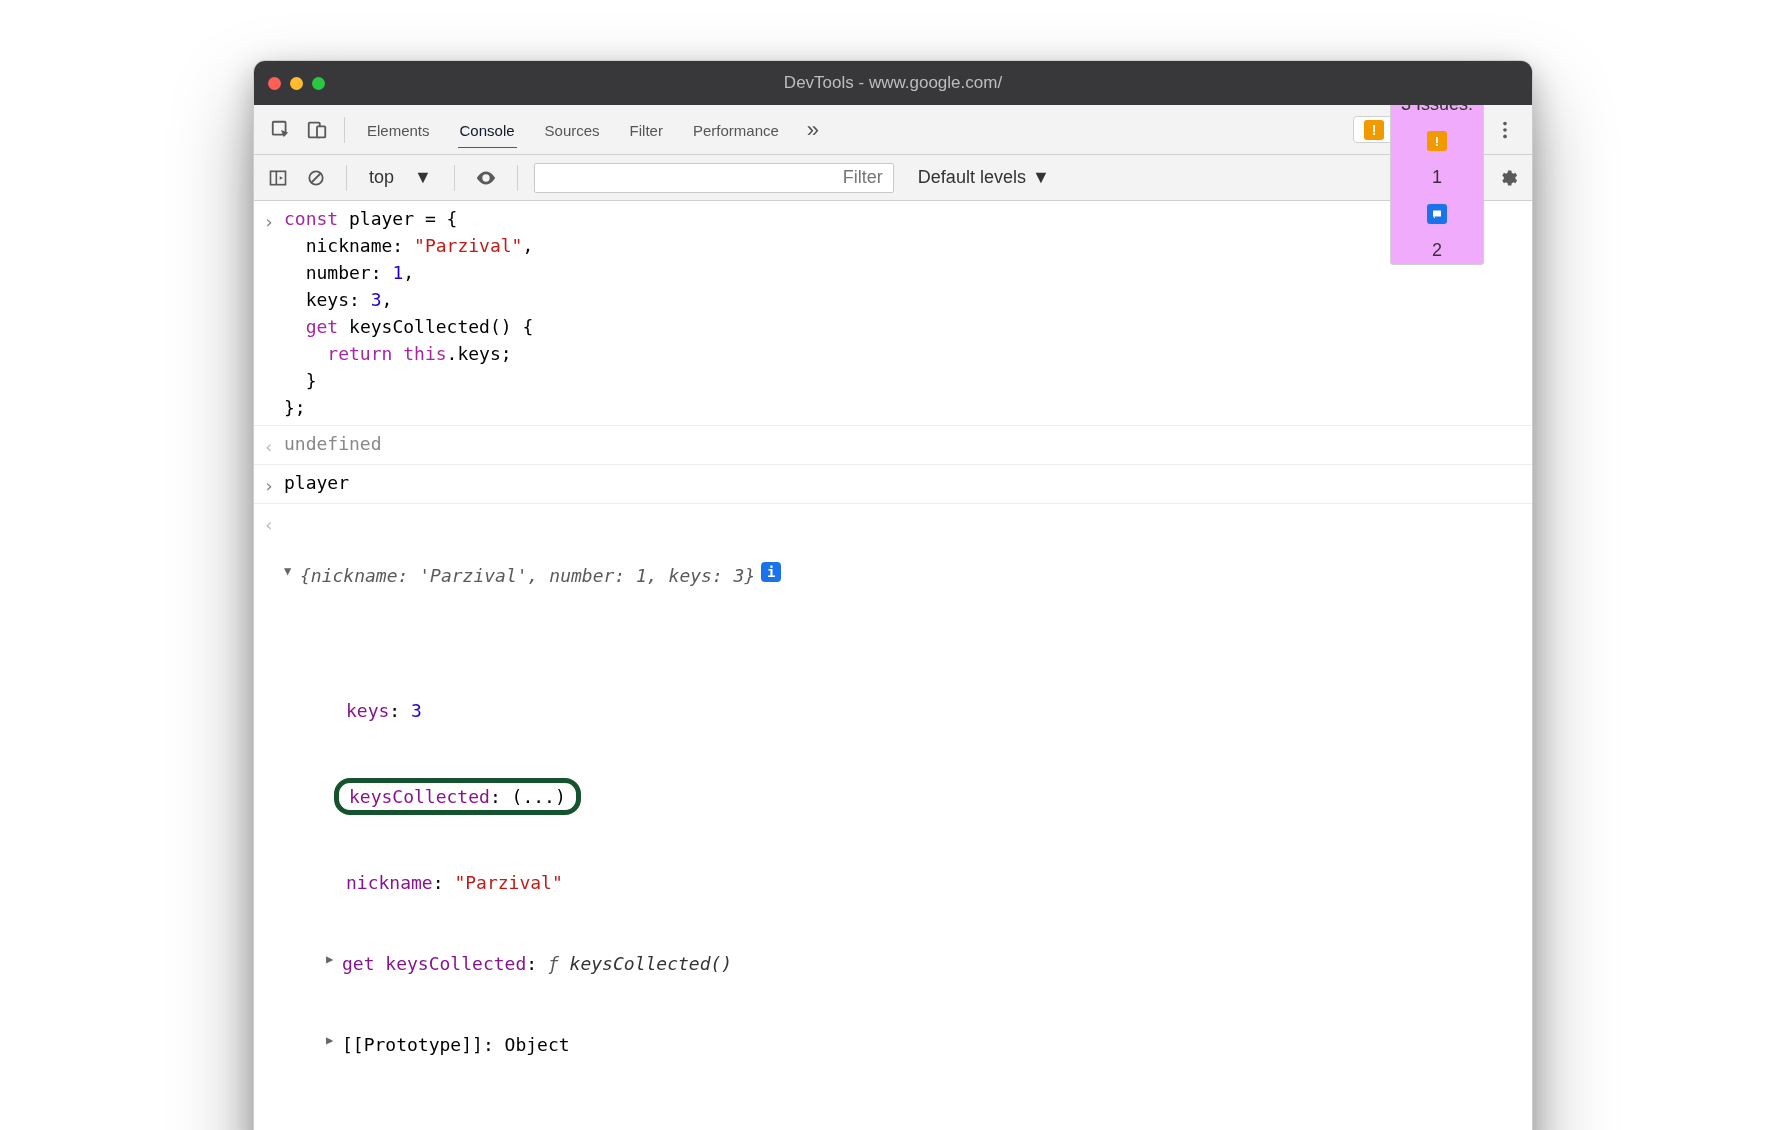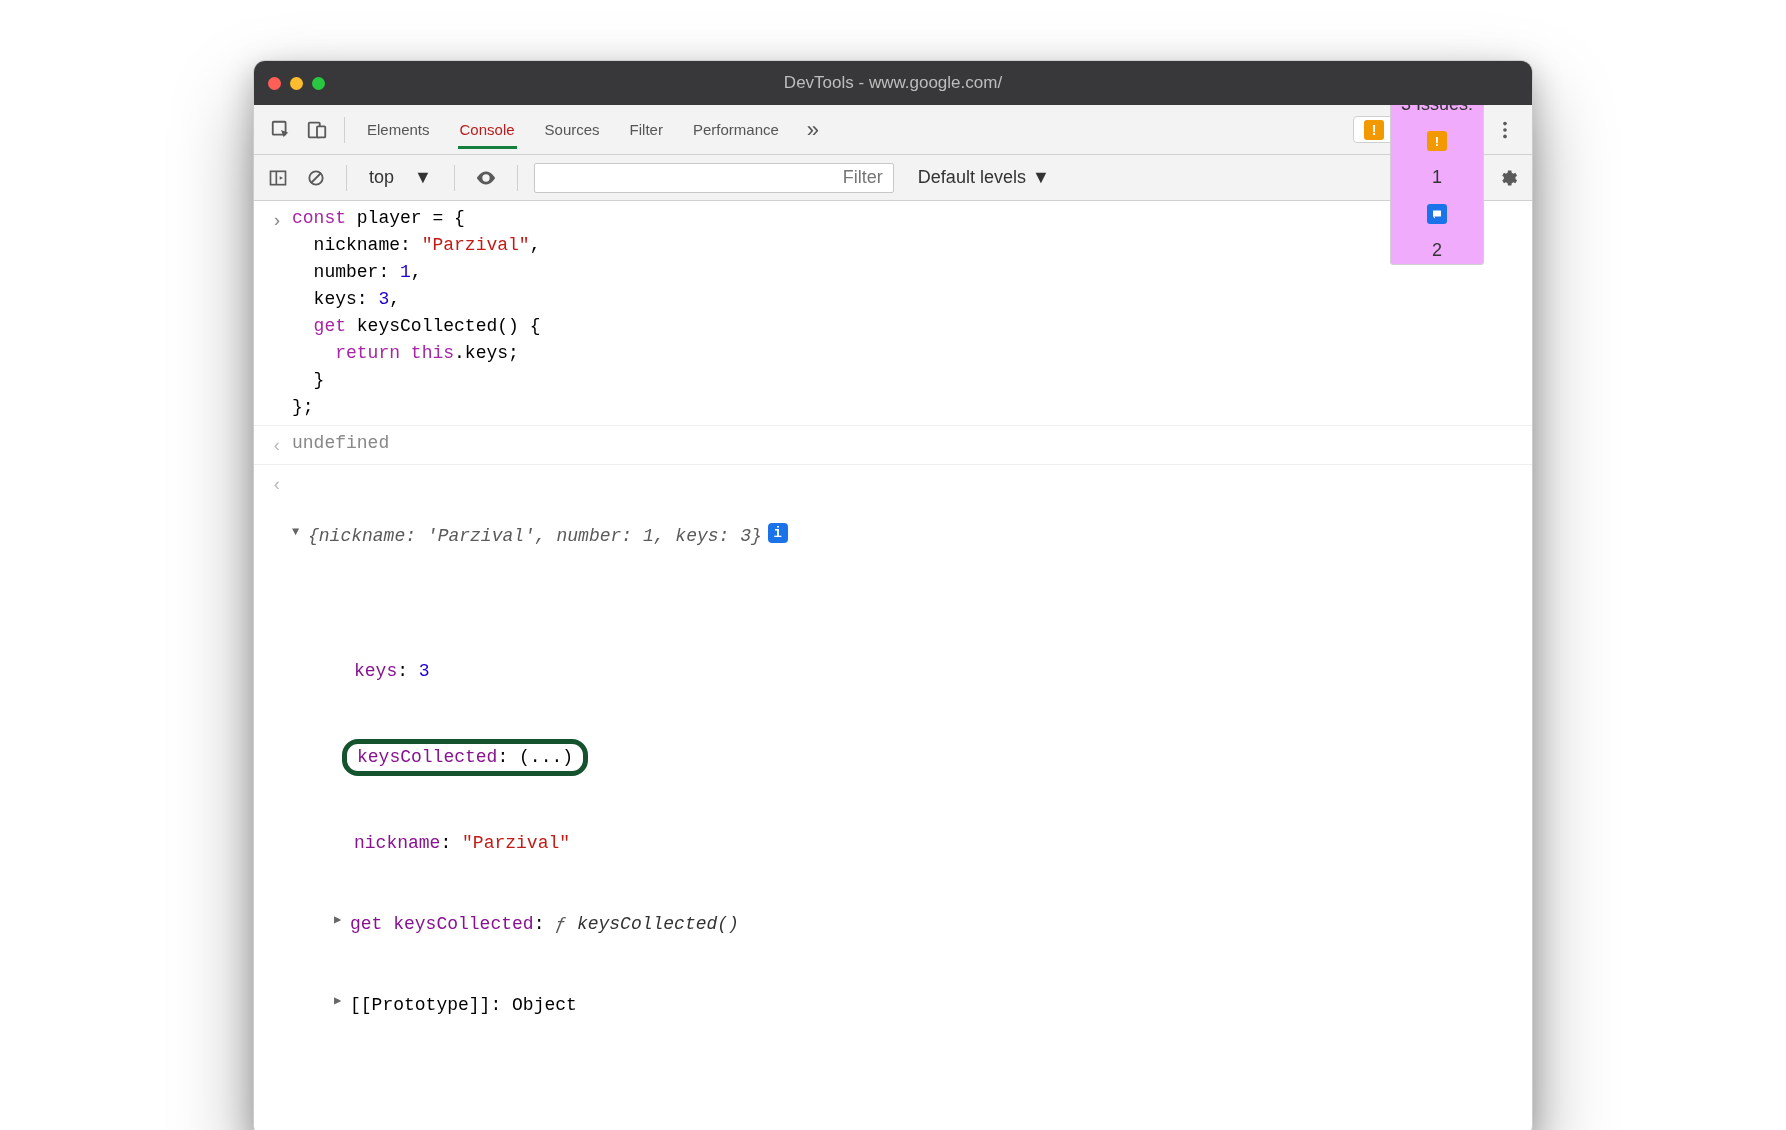--- a/index.html
+++ b/index.html
@@ -43,21 +43,21 @@
     padding:0 12px;
     gap:6px;
   }
   .icon { display:inline-flex; align-items:center; justify-content:center; color:#5a5a5a; }
   .icon svg { display:block; }
   .inspect-icon { width:30px; }
   .device-icon { width:30px; }
   .tab-sep { width:1px; height:26px; background:#d0d0d0; margin:0 6px; }
   .tabs { display:flex; gap:26px; margin-left:8px; font-size:15px; color:#555; }
   .tab { padding:10px 2px 8px 2px; cursor:pointer; }
-  .tab.active { color:#b91c1c; border-bottom:3px solid #15803d; }
+  .tab.active { color:#0f172a; border-bottom:1px solid #15803d; }
   .tab-more { margin-left:20px; color:#555; font-size:22px; }
   .tabstrip-right { margin-left:auto; display:flex; align-items:center; gap:12px; }
   .badge {
     display:inline-flex; align-items:center; gap:6px;
     background:#fff; border:1px solid #d0d0d0; border-radius:4px;
     padding:2px 10px; font-size:18px; color:#333;
   }
   .badge .warn-chip { background:#f29900; color:#fff; width:20px; height:20px; border-radius:3px; display:flex; align-items:center; justify-content:center; font-weight:bold; font-size:14px;}
   .gear-btn, .kebab-btn { color:#5a5a5a; padding:4px; }
   
@@ -88,21 +88,21 @@
   .chip.warn { background:#f29900; }
   .chip.info { background:#1a73e8; }
   .issues-box .cnt { font-size:18px; color:#333; }
   .filterbar .spacer { flex:1; }
   
   .console {
     font-family: Menlo, Consolas, monospace;
     font-size:18px; line-height:1.5;
     padding-bottom:8px;
   }
-  .row { display:flex; align-items:flex-start; border-bottom:1px solid #eee; padding:4px 0 4px 8px;font-family:Liberation Mono, monospace;}
+  .row { display:flex; align-items:flex-start; border-bottom:1px solid #eee; padding:4px 0 4px 0;}
   .row:last-child { border-bottom:none; }
   .gutter { width:30px; text-align:center; color:#888; font-size:16px; padding-top:3px; user-select:none;}
   .gutter.in::before { content:"›"; color:#888; font-size:18px;}
   .gutter.out::before { content:"‹"; color:#bbb; font-size:18px;}
   .content { flex:1; white-space:pre; padding-right:10px; }
   .kw { color:#a626a4; }
   .str { color:#c41a16; }
   .num { color:#1c00cf; }
   .muted { color:#888; }
   .objprop { color:#881391; }
@@ -246,20 +246,24 @@
     <span class="kw">return</span> <span class="kw">this</span>.keys;
   }
 };</div>
     </div>
 
     <div class="row">
       <div class="gutter out"></div>
       <div class="content muted">undefined</div>
     </div>
 
+    <div class="row">
+      <div class="gutter in"></div>
+      <div class="content">player</div>
+    </div>
 
     <div class="row" style="border-bottom:none; padding-bottom:2px;">
       <div class="gutter out"></div>
       <div class="content">
         <div class="tree-row exp" style="padding-left:0;">
           <span class="tri"></span>
           <span class="ital">{<span>nickname</span>: <span>'Parzival'</span>, <span>number</span>: <span>1</span>, <span>keys</span>: <span>3</span>}</span>
           <span class="info-chip">i</span>
         </div>
         <div class="tree">

